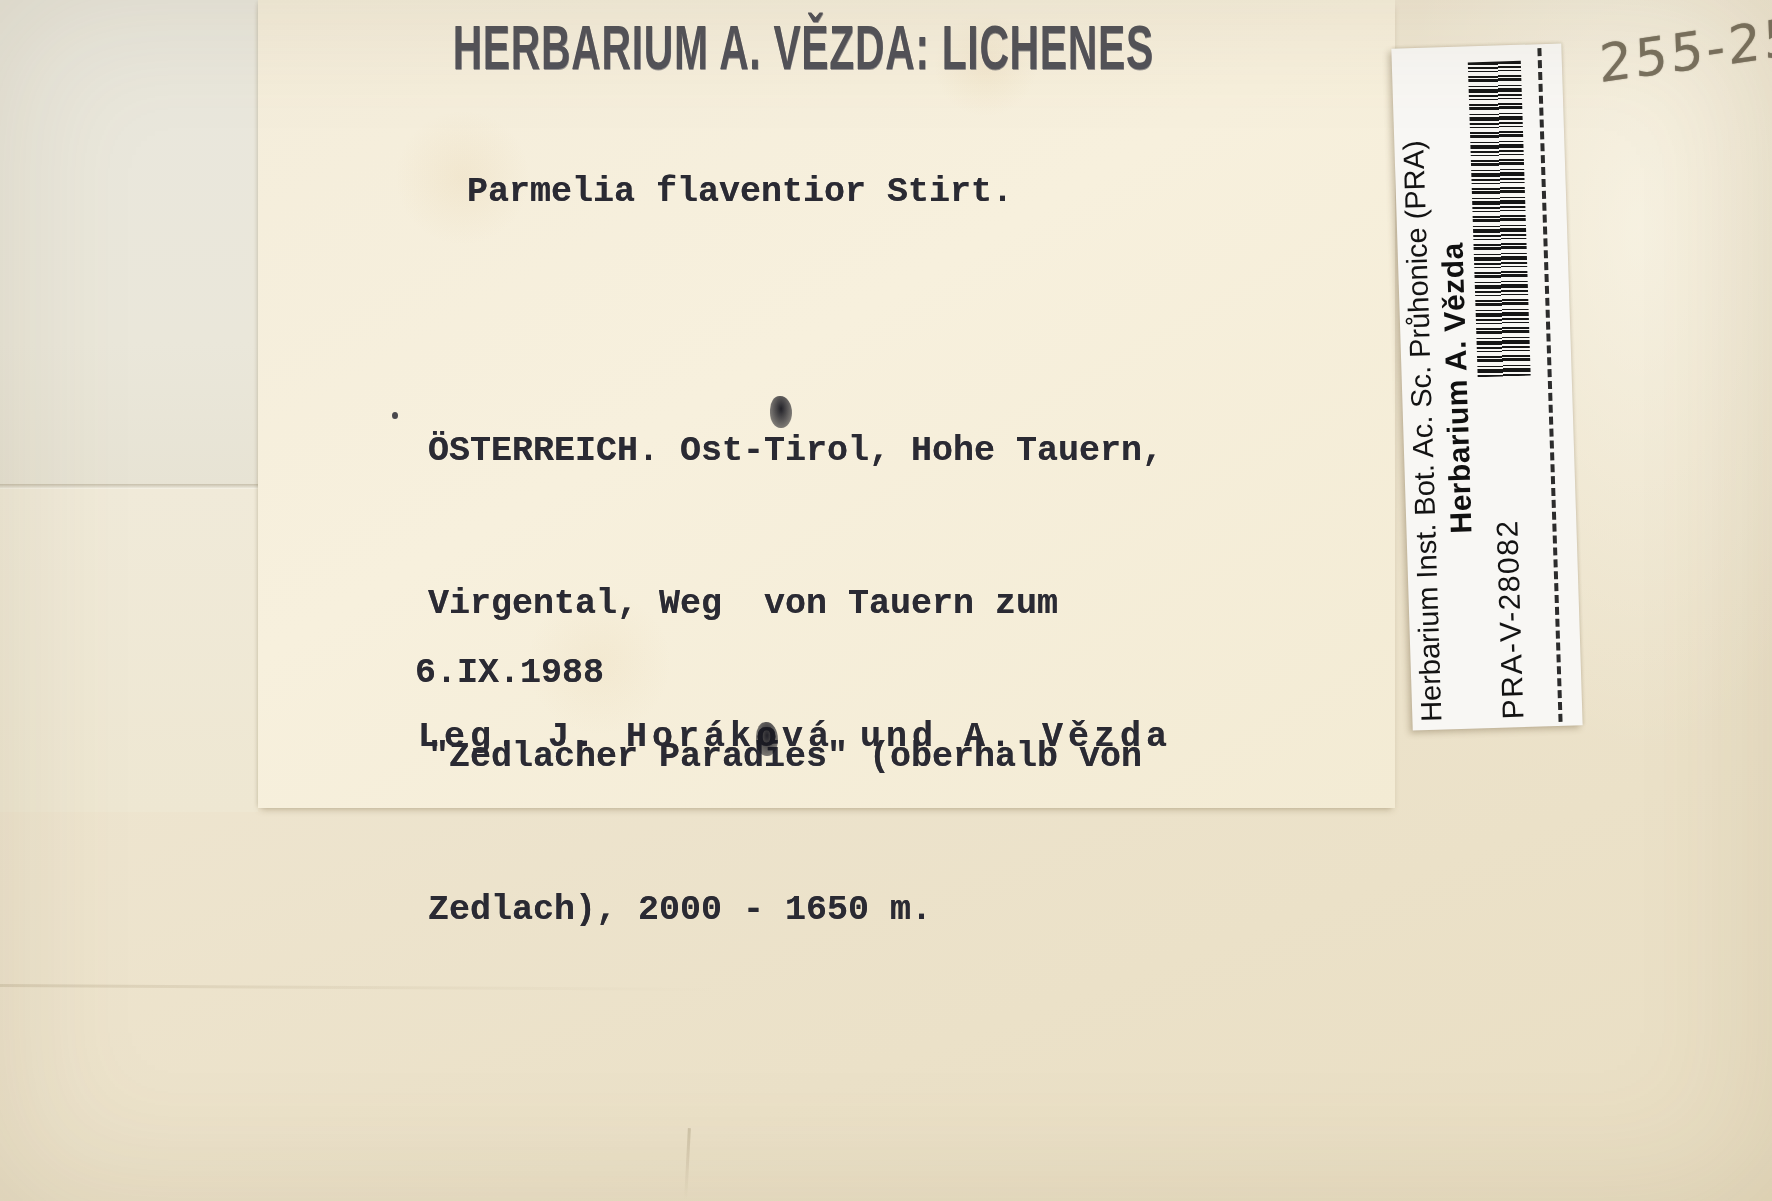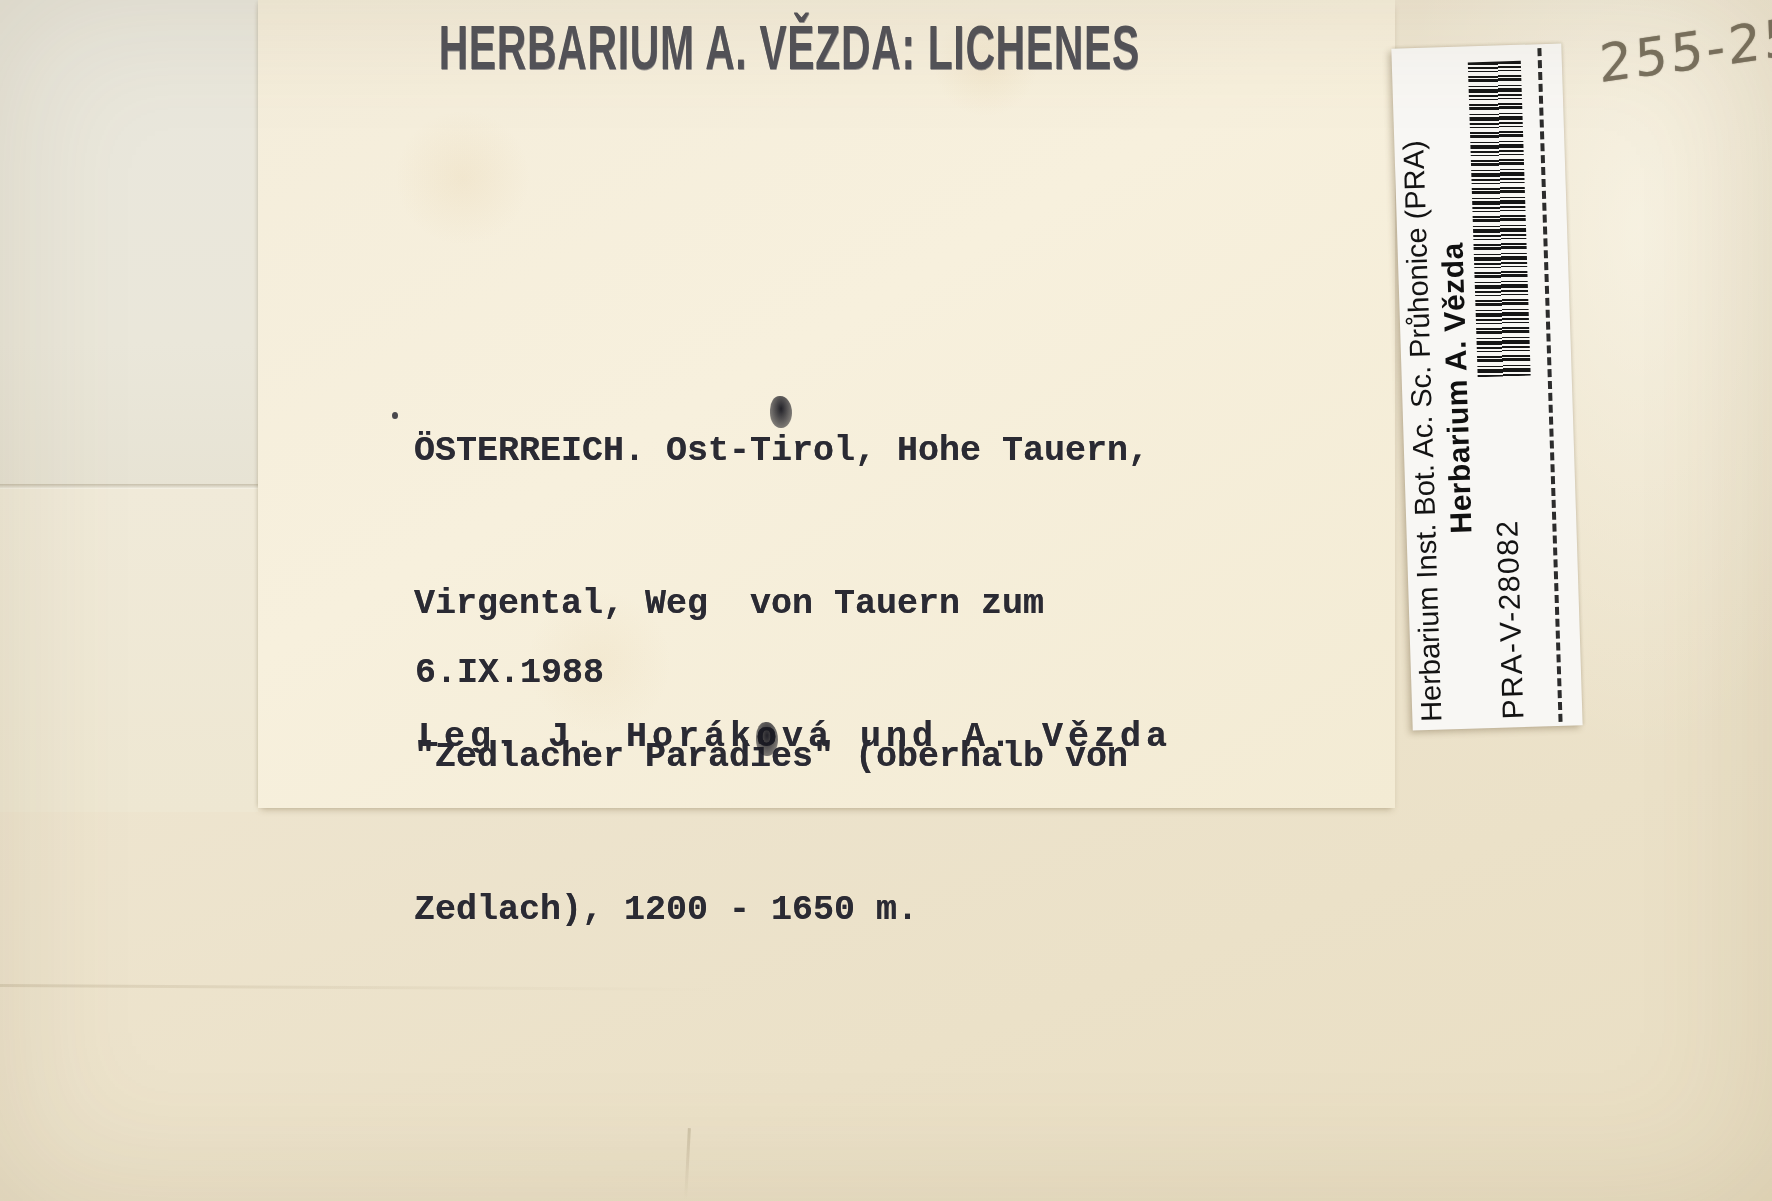--- a/index.html
+++ b/index.html
@@ -40,36 +40,36 @@
     background: linear-gradient(150deg, #f4eddb 0%, #f7f0dd 45%, #f3ebd4 100%);
     box-shadow: 0 4px 7px -3px rgba(110,90,50,0.4), -2px 0 4px -2px rgba(110,90,50,0.22);
   }
   .typed-label::before {
     content:""; position:absolute; inset:0; pointer-events:none;
     background:
       radial-gradient(circle at 18% 22%, rgba(206,162,92,0.10), transparent 6%),
       radial-gradient(circle at 64% 8%, rgba(206,162,92,0.10), transparent 5%),
       radial-gradient(circle at 30% 82%, rgba(206,162,92,0.08), transparent 7%);
   }
-  .stamp-row { position:absolute; left:0; top:16px; width:944px; text-align:left;text-decoration:underline; }
+  .stamp-row { position:absolute; left:14px; top:16px; width:944px; text-align:left;text-decoration:underline; }
   .stamp-title {
     display:inline-block; white-space:nowrap;
     font-size:62px; font-weight:bold; letter-spacing:1px; line-height:1;
     color:#45454e; opacity:0.92;
     transform: scale(0.66, 1.02); transform-origin:center top;
     text-shadow: 0.6px 0.6px 0.6px rgba(60,60,72,0.55);
   }
   .typewriter {
     position:absolute; white-space:pre;
     font-family:"Liberation Mono", monospace; font-weight:bold;
     font-size:35px; color:#2a2a33; line-height:51px;
     text-shadow: 0 0 0.6px rgba(35,35,45,0.65);
   }
   .species-line { left:209px; top:167px; }
-  .locality-block { left:156px; top:324px; }
+  .locality-block { left:170px; top:324px; }
   .date-line { left:157px; top:648px; }
   .collectors-line { left:160px; top:712px; letter-spacing:5px; }
   .margin-dot {
     position:absolute; left:134px; top:412px; width:6px; height:7px;
     border-radius:50%; background:rgba(42,42,52,0.85);
   }
   .ink-blot {
     position:absolute; border-radius:45% 55% 50% 50%;
     background: radial-gradient(ellipse at 50% 40%, rgba(22,22,30,0.95), rgba(22,22,30,0.55) 70%, transparent);
     filter: blur(0.4px);
@@ -132,25 +132,26 @@
 <div class="backing-left-bottom"></div>
 <div class="crease crease-left"></div>
 <div class="crease crease-bottom"></div>
 <div class="crease crease-mark"></div>
 <div class="highlight-right"></div>
 
 <div class="typed-label">
   <div class="stamp-row">
     <span class="stamp-title">HERBARIUM A. VĚZDA: LICHENES</span>
   </div>
+  <div class="typewriter species-line">Parmelia flaventior Stirt.</div>
   <div class="typewriter locality-block">
     <div>ÖSTERREICH. Ost-Tirol, Hohe Tauern,</div>
     <div>Virgental, Weg  von Tauern zum</div>
     <div>"Zedlacher Paradies" (oberhalb von</div>
-    <div>Zedlach), 1200 - 1650 m.</div>
+    <div>Zedlach), 2000 - 1650 m.</div>
   </div>
   <div class="typewriter date-line">6.IX.1988</div>
   <div class="typewriter collectors-line">Leg. J. Horáková und A. Vězda</div>
   <div class="margin-dot"></div>
   <div class="ink-blot ink-blot-1"></div>
   <div class="ink-blot ink-blot-2"></div>
 </div>
 
 <div class="accession-label">
   <div class="accession-rot">

